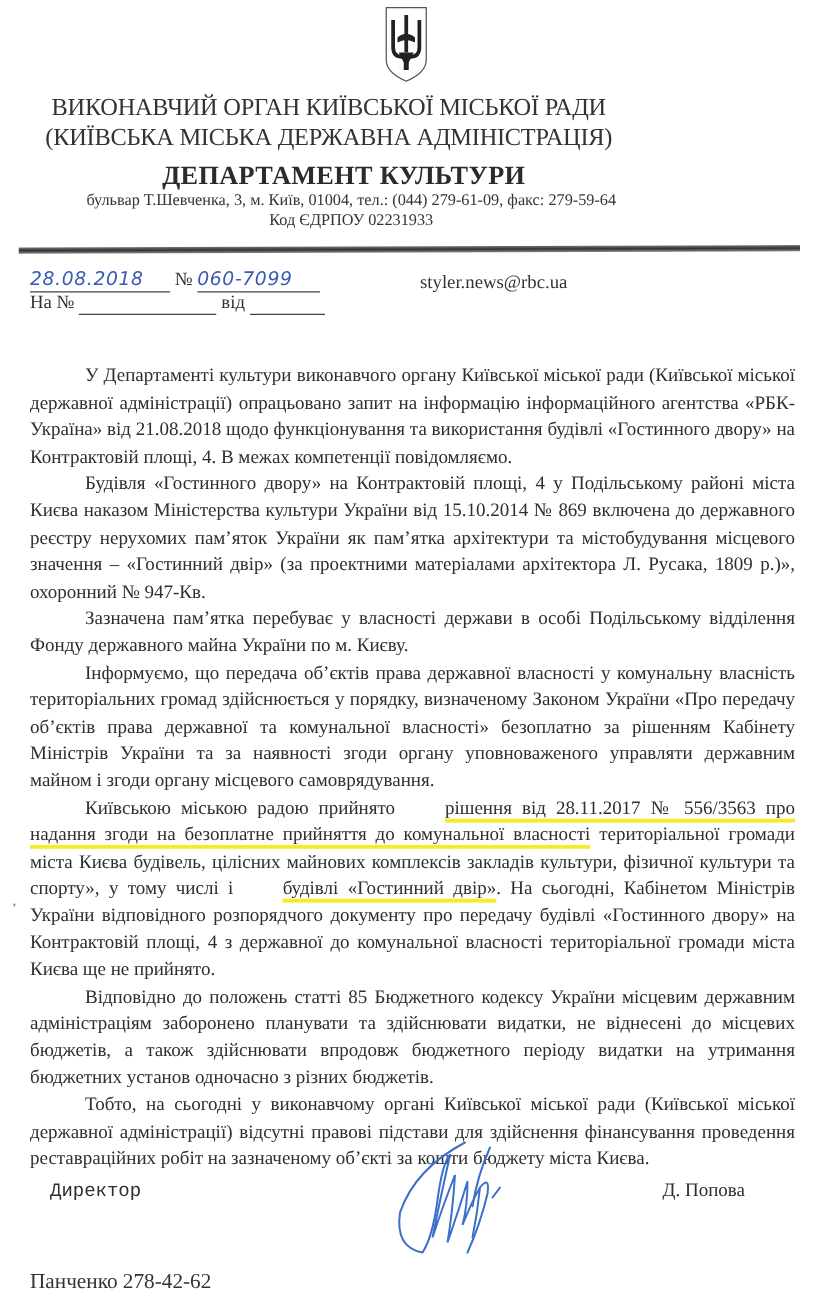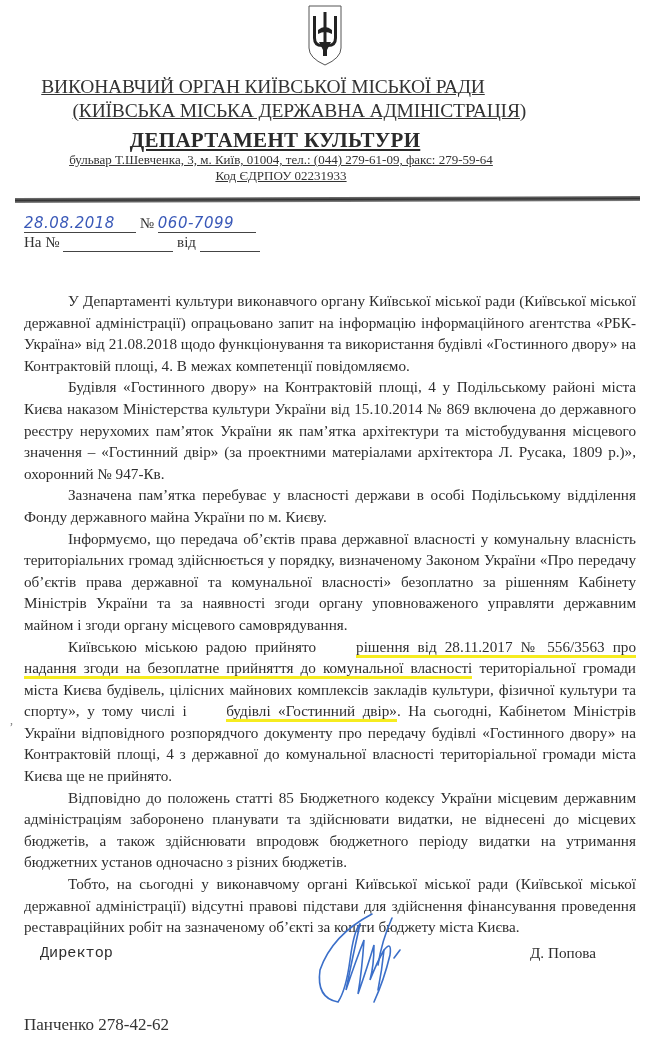--- a/index.html
+++ b/index.html
@@ -2,23 +2,23 @@
 <html><head>
 <meta charset="utf-8">
 <style>
   html, body { margin: 0; padding: 0; }
   body {
     width: 650px; height: 1041px; background: #ffffff; position: relative; overflow: hidden;
     font-family: "Liberation Serif", "DejaVu Serif", serif; color: #2a2a2a;
   }
   .abs { position: absolute; }
   .emblem { left: 307px; top: 4px; width: 36px; height: 63px; }
-  .hdr1, .hdr2, .dept, .addr, .code { position: absolute; left: 0; width: 526px; text-align: center; white-space: nowrap; text-decoration: underline; }
+  .hdr1, .hdr2, .dept, .addr, .code { position: absolute; left: 0; width: 526px; text-align: center; white-space: nowrap; }
   .hdr1 { top: 76px; font-size: 19.5px; letter-spacing: -0.2px; color: #333; }
-  .hdr2 { top: 100px; font-size: 19.5px; letter-spacing: -0.2px; color: #333; text-align: right; }
+  .hdr2 { top: 100px; font-size: 19.5px; letter-spacing: -0.2px; color: #333; }
   .dept { top: 128px; font-size: 21px; font-weight: bold; letter-spacing: 0.3px; color: #2b2b2b; padding-left: 12px; }
   .addr { top: 152px; font-size: 13px; color: #333; left: 18px; }
   .code { top: 168px; font-size: 13px; color: #333; left: 18px; }
   .rule { left: 15px; top: 197px; width: 625px; height: 5px;
     background: linear-gradient(#777, #333 50%, #888); transform: rotate(-0.18deg); }
 
   .reg { left: 24px; top: 214px; font-size: 15px; color: #333; white-space: nowrap; }
   .reg .hw { font-family: "DejaVu Sans", sans-serif; font-style: italic; color: #3a59b8; font-size: 15px; letter-spacing: 0.5px; }
   .reg .line1 { position: absolute; top: 0; white-space: nowrap; }
   .reg .ul { display: inline-block; border-bottom: 1px solid #444; }
@@ -67,20 +67,21 @@
   </div>
   <div class="line2">
     <span>На №</span>
     <span class="ul" style="width:110px;">&nbsp;</span>
     <span>від</span>
     <span class="ul" style="width:60px;">&nbsp;</span>
   </div>
 </div>
 
 <div class="abs recipient">
+  <div>styler.news@rbc.ua</div>
 </div>
 
 <div class="abs body">
   <p>У Департаменті культури виконавчого органу Київської міської ради (Київської міської державної адміністрації) опрацьовано запит на інформацію інформаційного агентства «РБК-Україна» від 21.08.2018 щодо функціонування та використання будівлі «Гостинного двору» на Контрактовій площі, 4. В межах компетенції повідомляємо.</p>
   <p>Будівля «Гостинного двору» на Контрактовій площі, 4 у Подільському районі міста Києва наказом Міністерства культури України від 15.10.2014 № 869 включена до державного реєстру нерухомих пам’яток України як пам’ятка архітектури та містобудування місцевого значення – «Гостинний двір» (за проектними матеріалами архітектора Л. Русака, 1809 р.)», охоронний № 947-Кв.</p>
   <p>Зазначена пам’ятка перебуває у власності держави в особі Подільському відділення Фонду державного майна України по м. Києву.</p>
   <p>Інформуємо, що передача об’єктів права державної власності у комунальну власність територіальних громад здійснюється у порядку, визначеному Законом України «Про передачу об’єктів права державної та комунальної власності» безоплатно за рішенням Кабінету Міністрів України та за наявності згоди органу уповноваженого управляти державним майном і згоди органу місцевого самоврядування.</p>
   <p><span>Київською міською радою прийнято </span><span class="hl">рішення від 28.11.2017 № 556/3563 про надання згоди на безоплатне прийняття до комунальної власності</span><span> територіальної громади міста Києва будівель, цілісних майнових комплексів закладів культури, фізичної культури та спорту», у тому числі і </span><span class="hl">будівлі «Гостинний двір»</span><span>. На сьогодні, Кабінетом Міністрів України відповідного розпорядчого документу про передачу будівлі «Гостинного двору» на Контрактовій площі, 4 з державної до комунальної власності територіальної громади міста Києва ще не прийнято.</span></p>
   <p>Відповідно до положень статті 85 Бюджетного кодексу України місцевим державним адміністраціям заборонено планувати та здійснювати видатки, не віднесені до місцевих бюджетів, а також здійснювати впродовж бюджетного періоду видатки на утримання бюджетних установ одночасно з різних бюджетів.</p>
   <p>Тобто, на сьогодні у виконавчому органі Київської міської ради (Київської міської державної адміністрації) відсутні правові підстави для здійснення фінансування проведення реставраційних робіт на зазначеному об’єкті за кошти бюджету міста Києва.</p>

